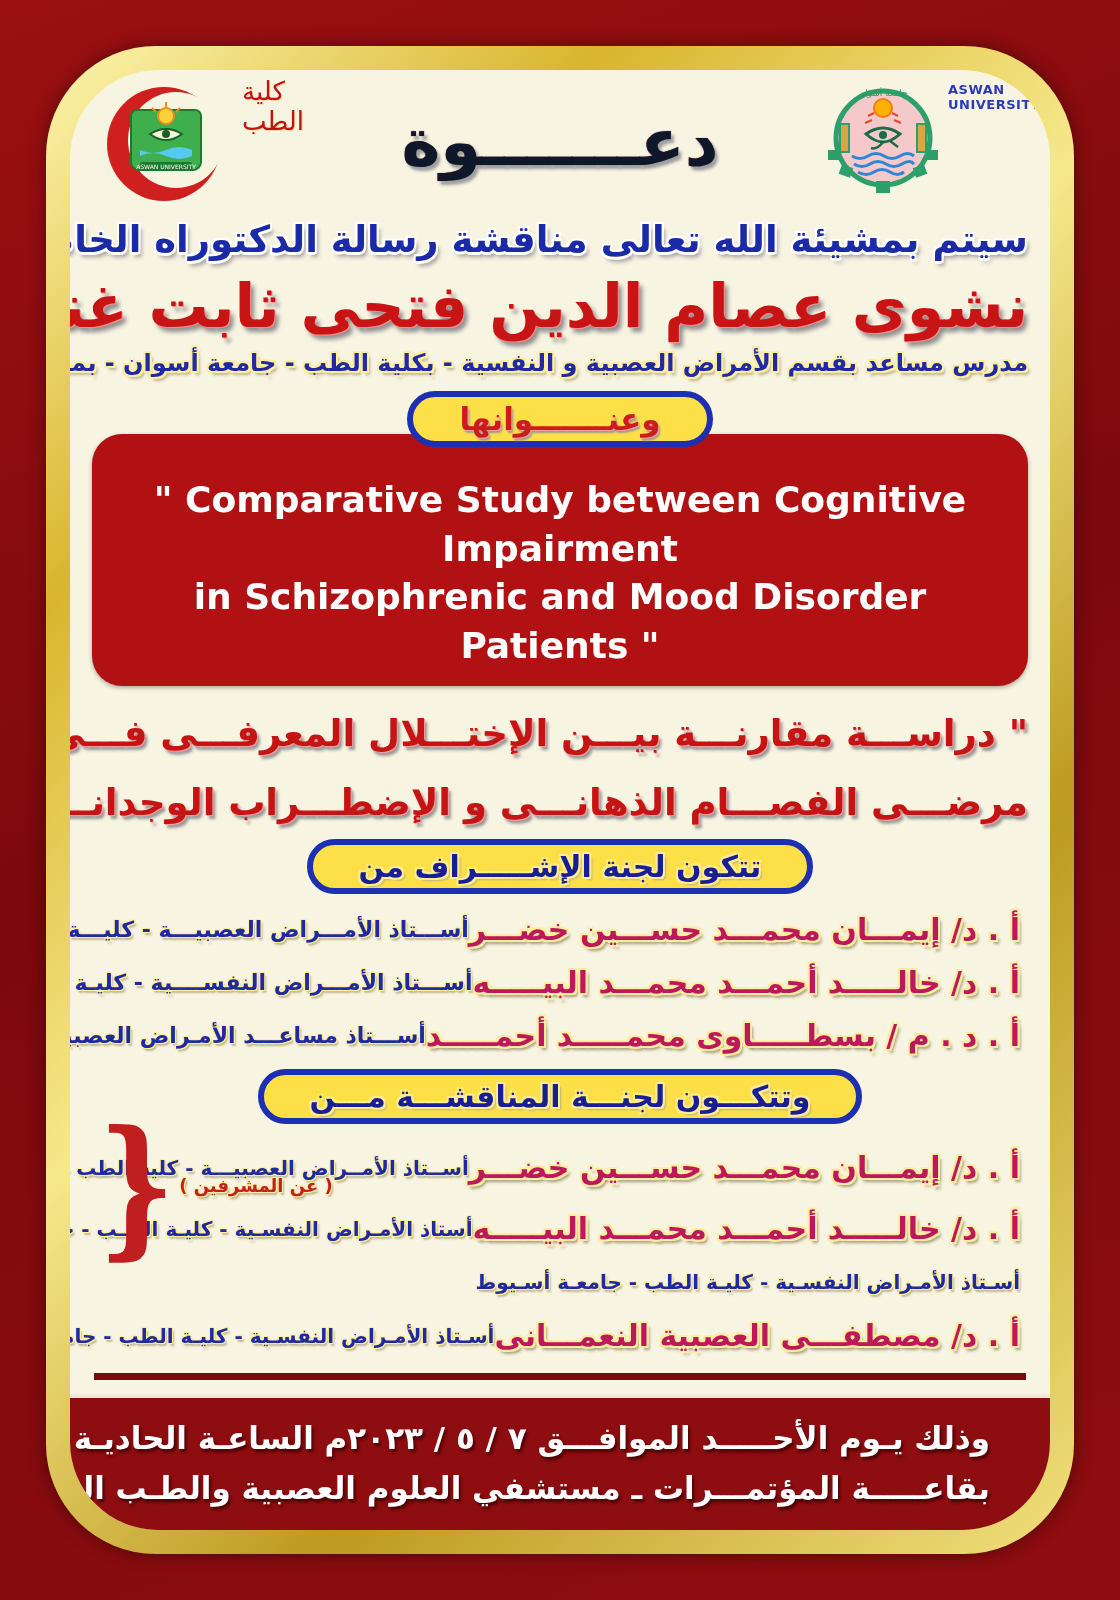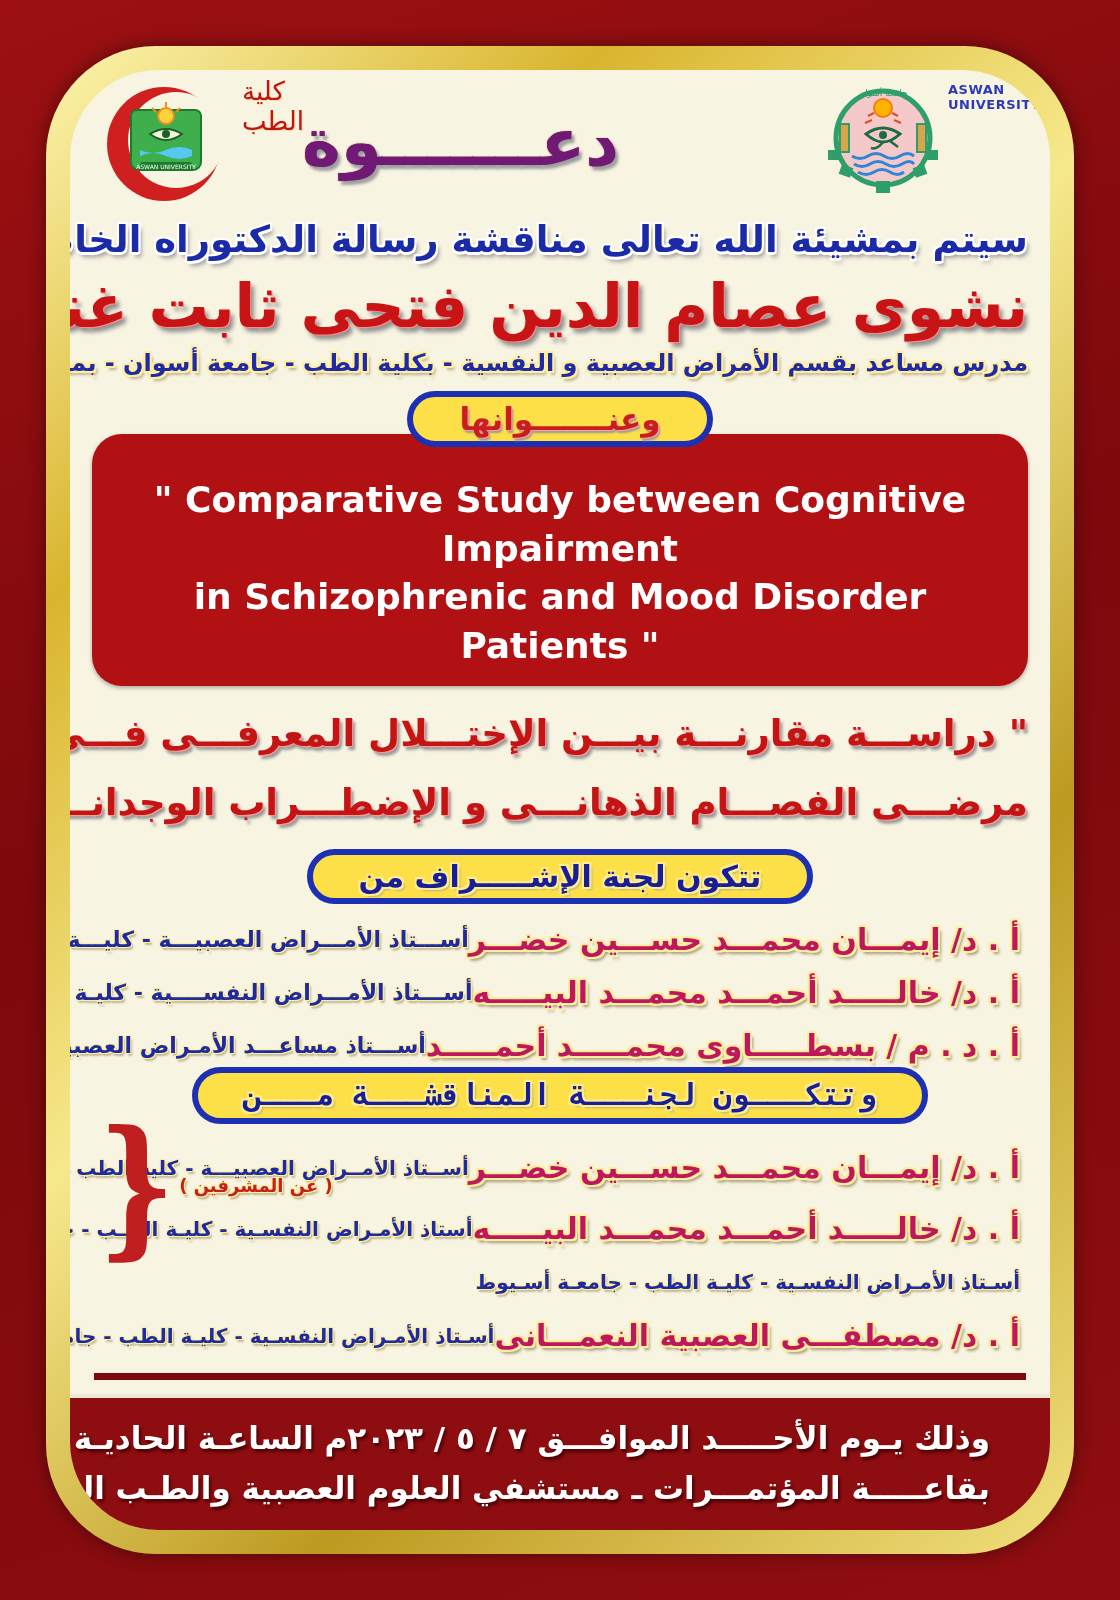--- a/index.html
+++ b/index.html
@@ -24,21 +24,21 @@
     display:flex; flex-direction:column;
     padding:12px 22px 0 22px;
   }
   
   .header{ display:grid; grid-template-columns:210px 1fr 210px; align-items:start; }
   .logo-box{ display:flex; flex-direction:row; }
   .logo-caption{ color:#c01313; font-weight:normal; font-size:26px; margin-top:-6px;
                  text-shadow:1px 1px 0 #f3d9a0; }
   .uni-caption{ color:#2b3bb5; font-weight:bold; font-size:13px; letter-spacing:.5px; }
   .main-title{
-    font-size:66px; font-weight:bold; color:#701a75;
+    text-align:center; font-size:66px; font-weight:bold; color:#0f172a;
     padding-top:22px; letter-spacing:2px;
     text-shadow:3px 4px 3px #9f9f9f, 0 0 1px #7c0a0a;
   }
   
   .intro{ text-align:center; direction:rtl; }
   .blue-white{
     color:#1b2aa6; font-weight:bold; font-size:37px; white-space:nowrap;
     text-shadow:-2px -2px 0 #fff,2px -2px 0 #fff,-2px 2px 0 #fff,2px 2px 0 #fff,
                  0 3px 0 #fff,3px 5px 4px #9c9c9c;
   }
@@ -205,37 +205,37 @@
       <div class="en-box">
         <div>" Comparative Study between Cognitive Impairment</div>
         <div>in Schizophrenic and Mood Disorder Patients "</div>
       </div>
     </div>
     <div class="ar-thesis">
       <div>" دراســـة مقارنـــة بيـــن الإختـــلال المعرفـــى فـــى</div>
       <div>مرضـــى الفصـــام الذهانـــى و الإضطـــراب الوجدانـــى "</div>
     </div>
 
-    <div class="center" style="margin-top:12px;">
+    <div class="center" style="margin-top:2px;">
       <div class="pill pill-blue-text">تتكون لجنة الإشـــــراف من</div>
     </div>
     <div class="row">
       <span class="mem-name">أ . د/ إيمـــان محمـــد حســـين خضـــر</span>
       <span class="mem-role">أســـتاذ الأمـــراض العصبيـــة - كليـــة الطـــب - جامعـــة أسـيوط</span>
     </div>
     <div class="row">
       <span class="mem-name">أ . د/ خالـــــد أحمـــد محمـــد البيـــــه</span>
       <span class="mem-role">أســـتاذ الأمـــراض النفســــية - كليـة الطـب - جامعـة أسـيوط</span>
     </div>
     <div class="row">
       <span class="mem-name">أ . د . م / بسطـــــاوى محمـــــد أحمـــــد</span>
       <span class="mem-role">أســـتاذ مساعـــد الأمـراض العصبيـــة - كليـــة الطـب - جامعـــة أســوان</span>
     </div>
 
-    <div class="center" style="margin-top:4px;font-family:Liberation Mono, monospace;">
+    <div class="center" style="margin-top:16px;">
       <div class="pill pill-blue-text">وتتكـــون لجنـــة المناقشـــة مـــن</div>
     </div>
 
     <div class="braced">
       <div class="brace-note">
         <span class="tag">( عن المشرفين )</span>
         <span class="brace-glyph">{</span>
       </div>
       <div class="row">
         <span class="mem-name">أ . د/ إيمـــان محمـــد حســـين خضـــر</span>

